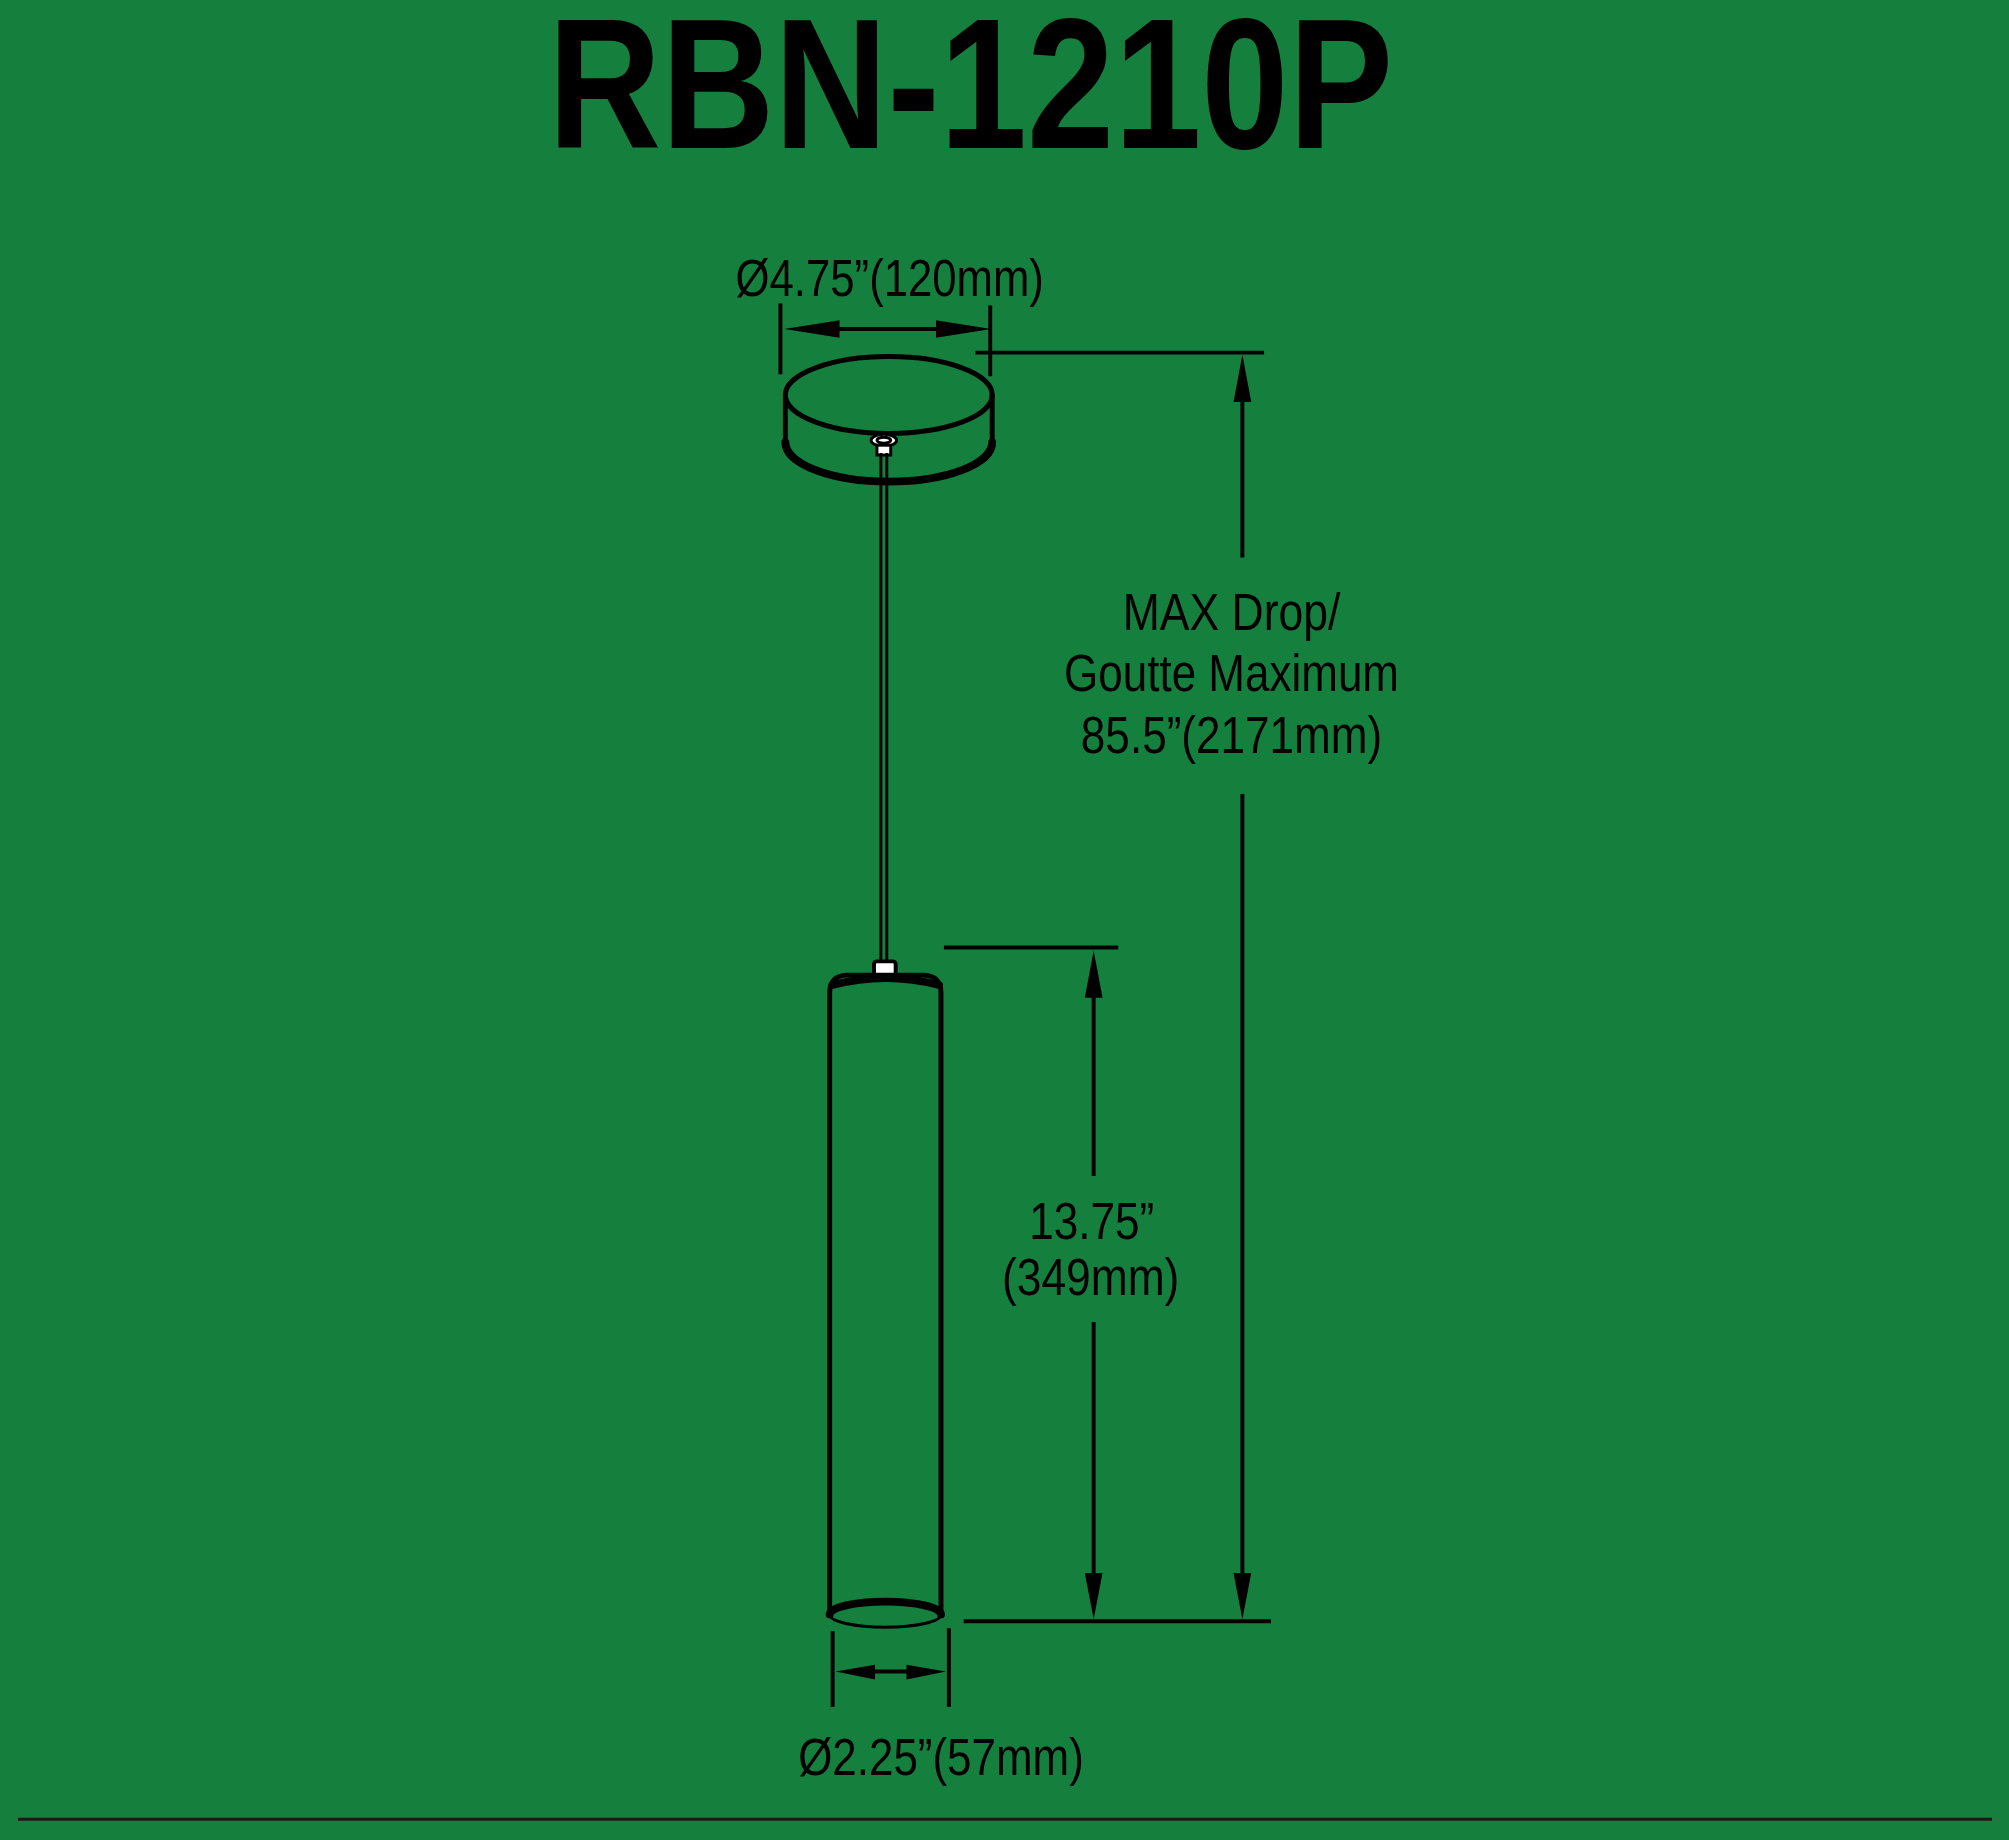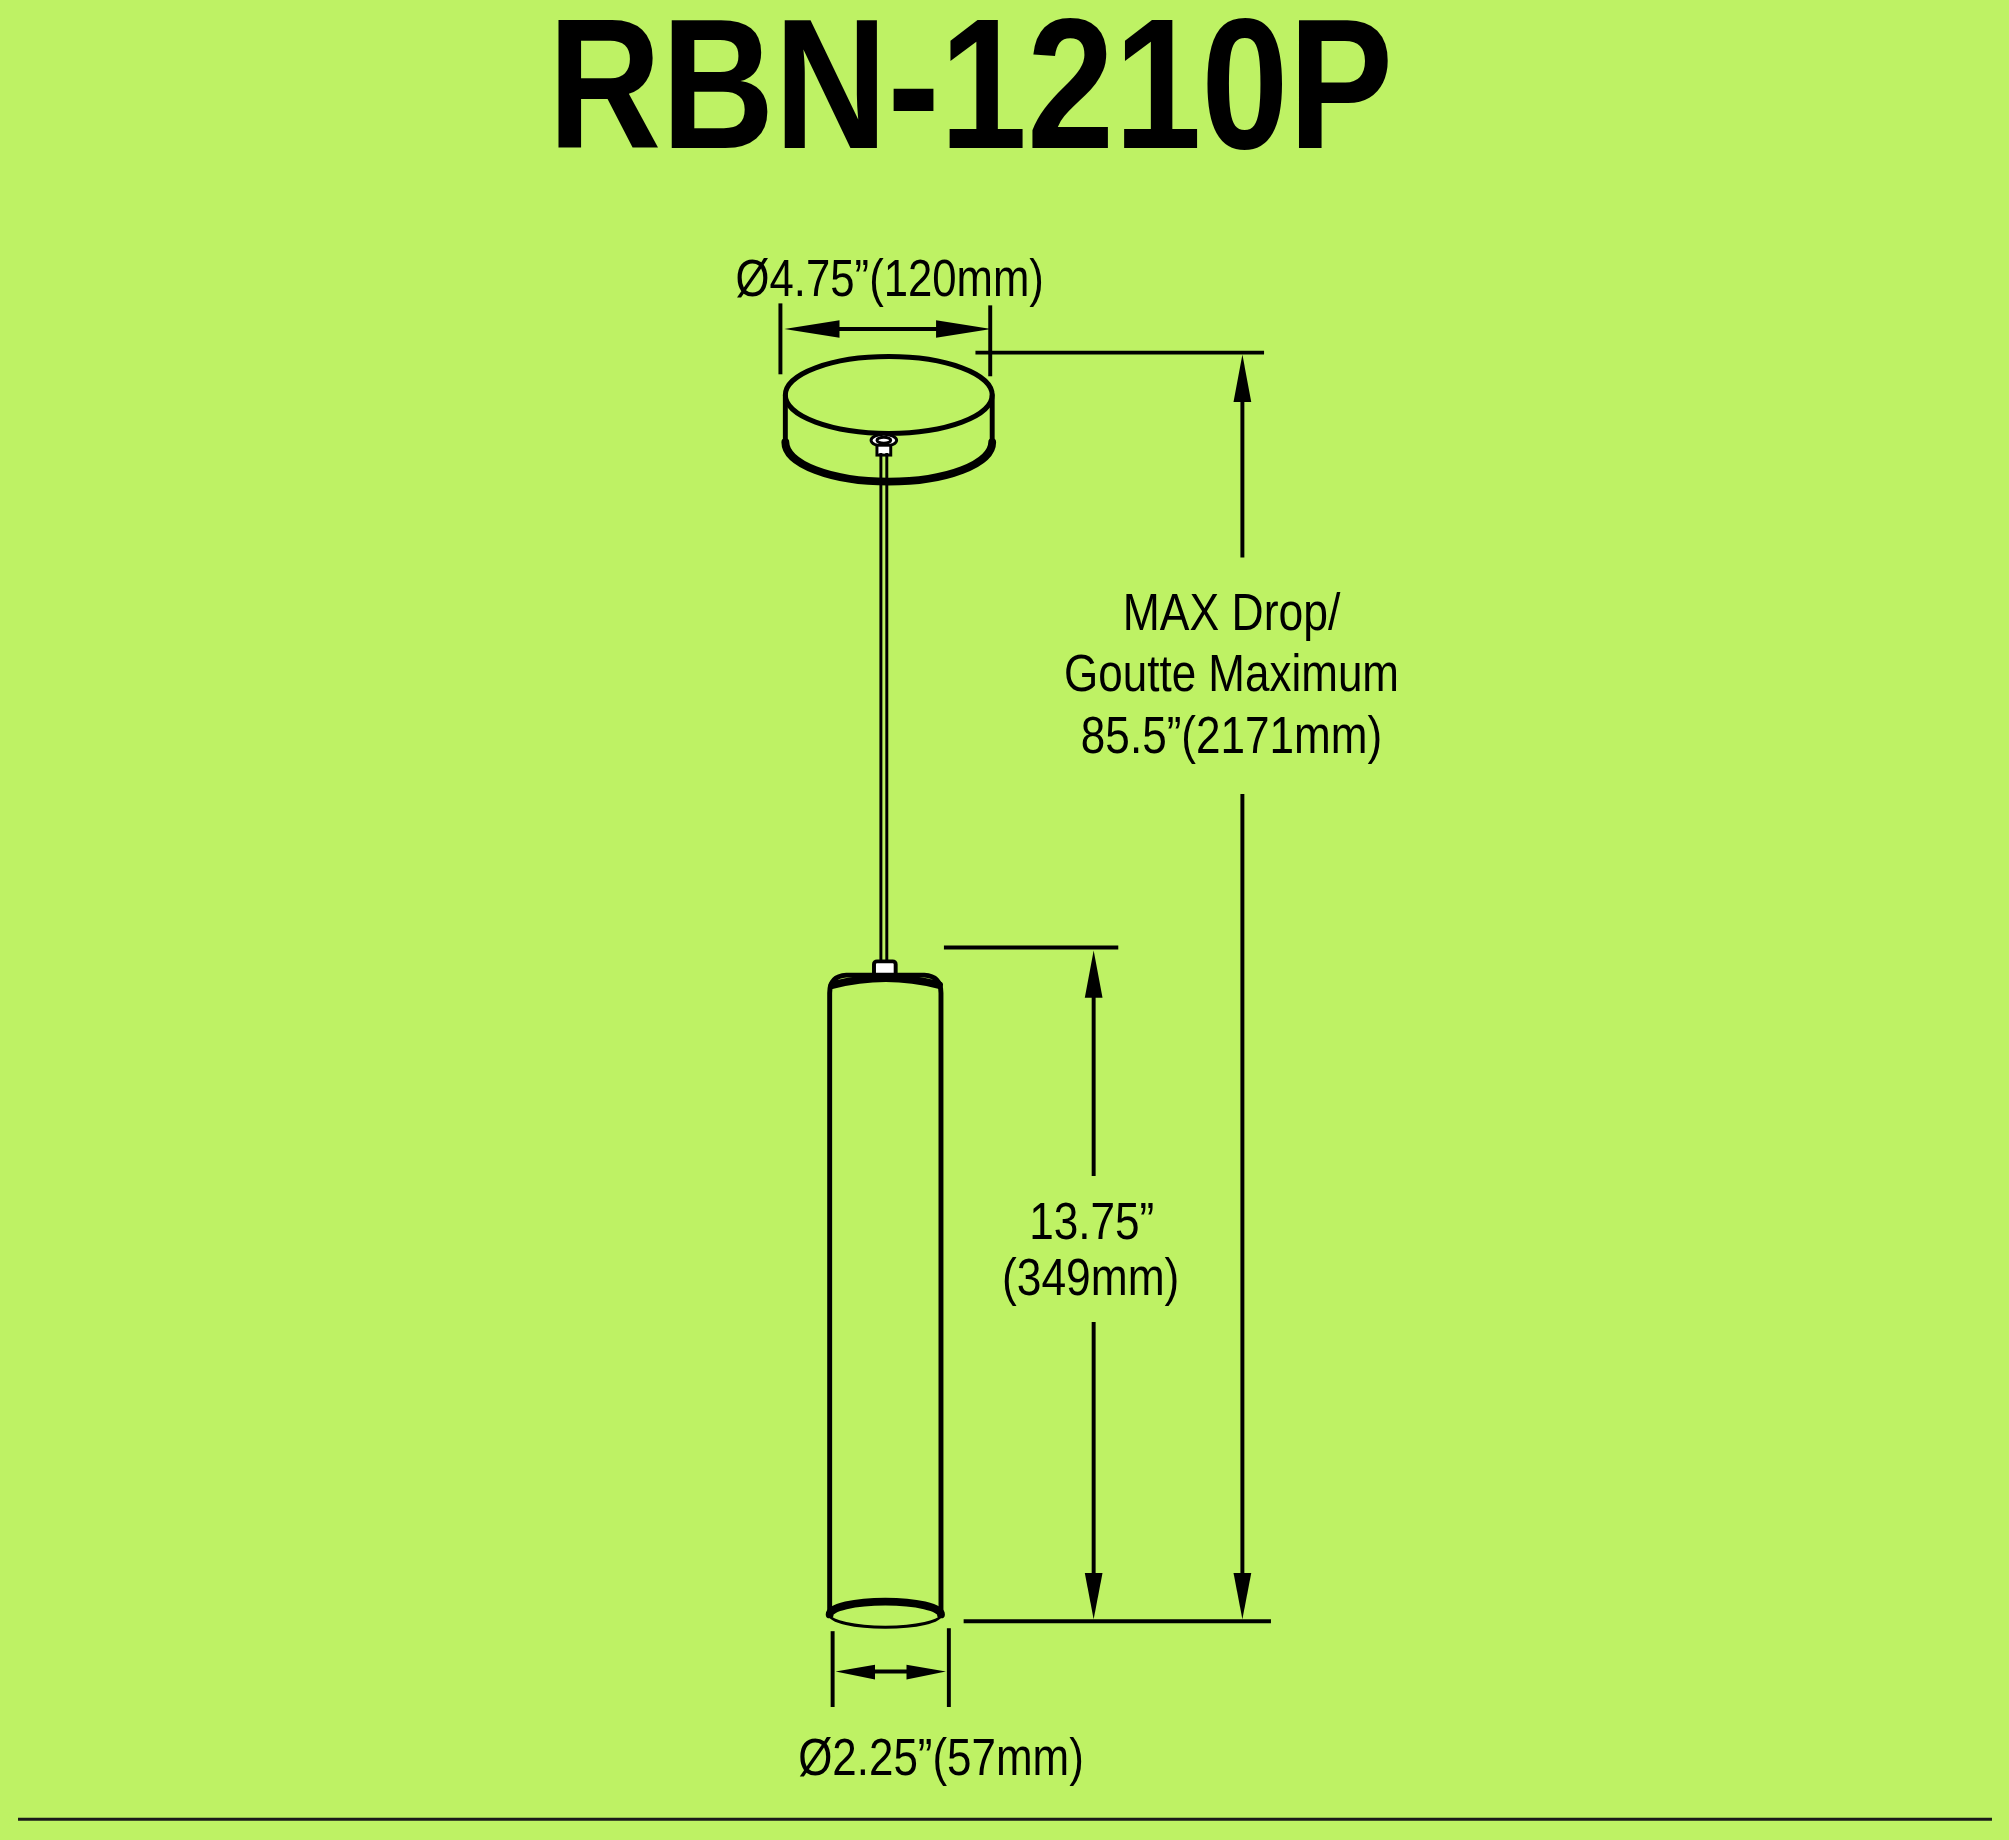--- a/index.html
+++ b/index.html
@@ -4,21 +4,21 @@
 <style>
   html, body {
     margin: 0;
     padding: 0;
     background: #ffffff;
   }
   #stage {
     position: relative;
     width: 2010px;
     height: 1840px;
-    background: #bef264;
+    background: #15803d;
     font-family: "Liberation Sans", sans-serif;
   }
   #drawing {
     position: absolute;
     left: 0;
     top: 0;
     width: 2010px;
     height: 1840px;
   }
   .outline {

